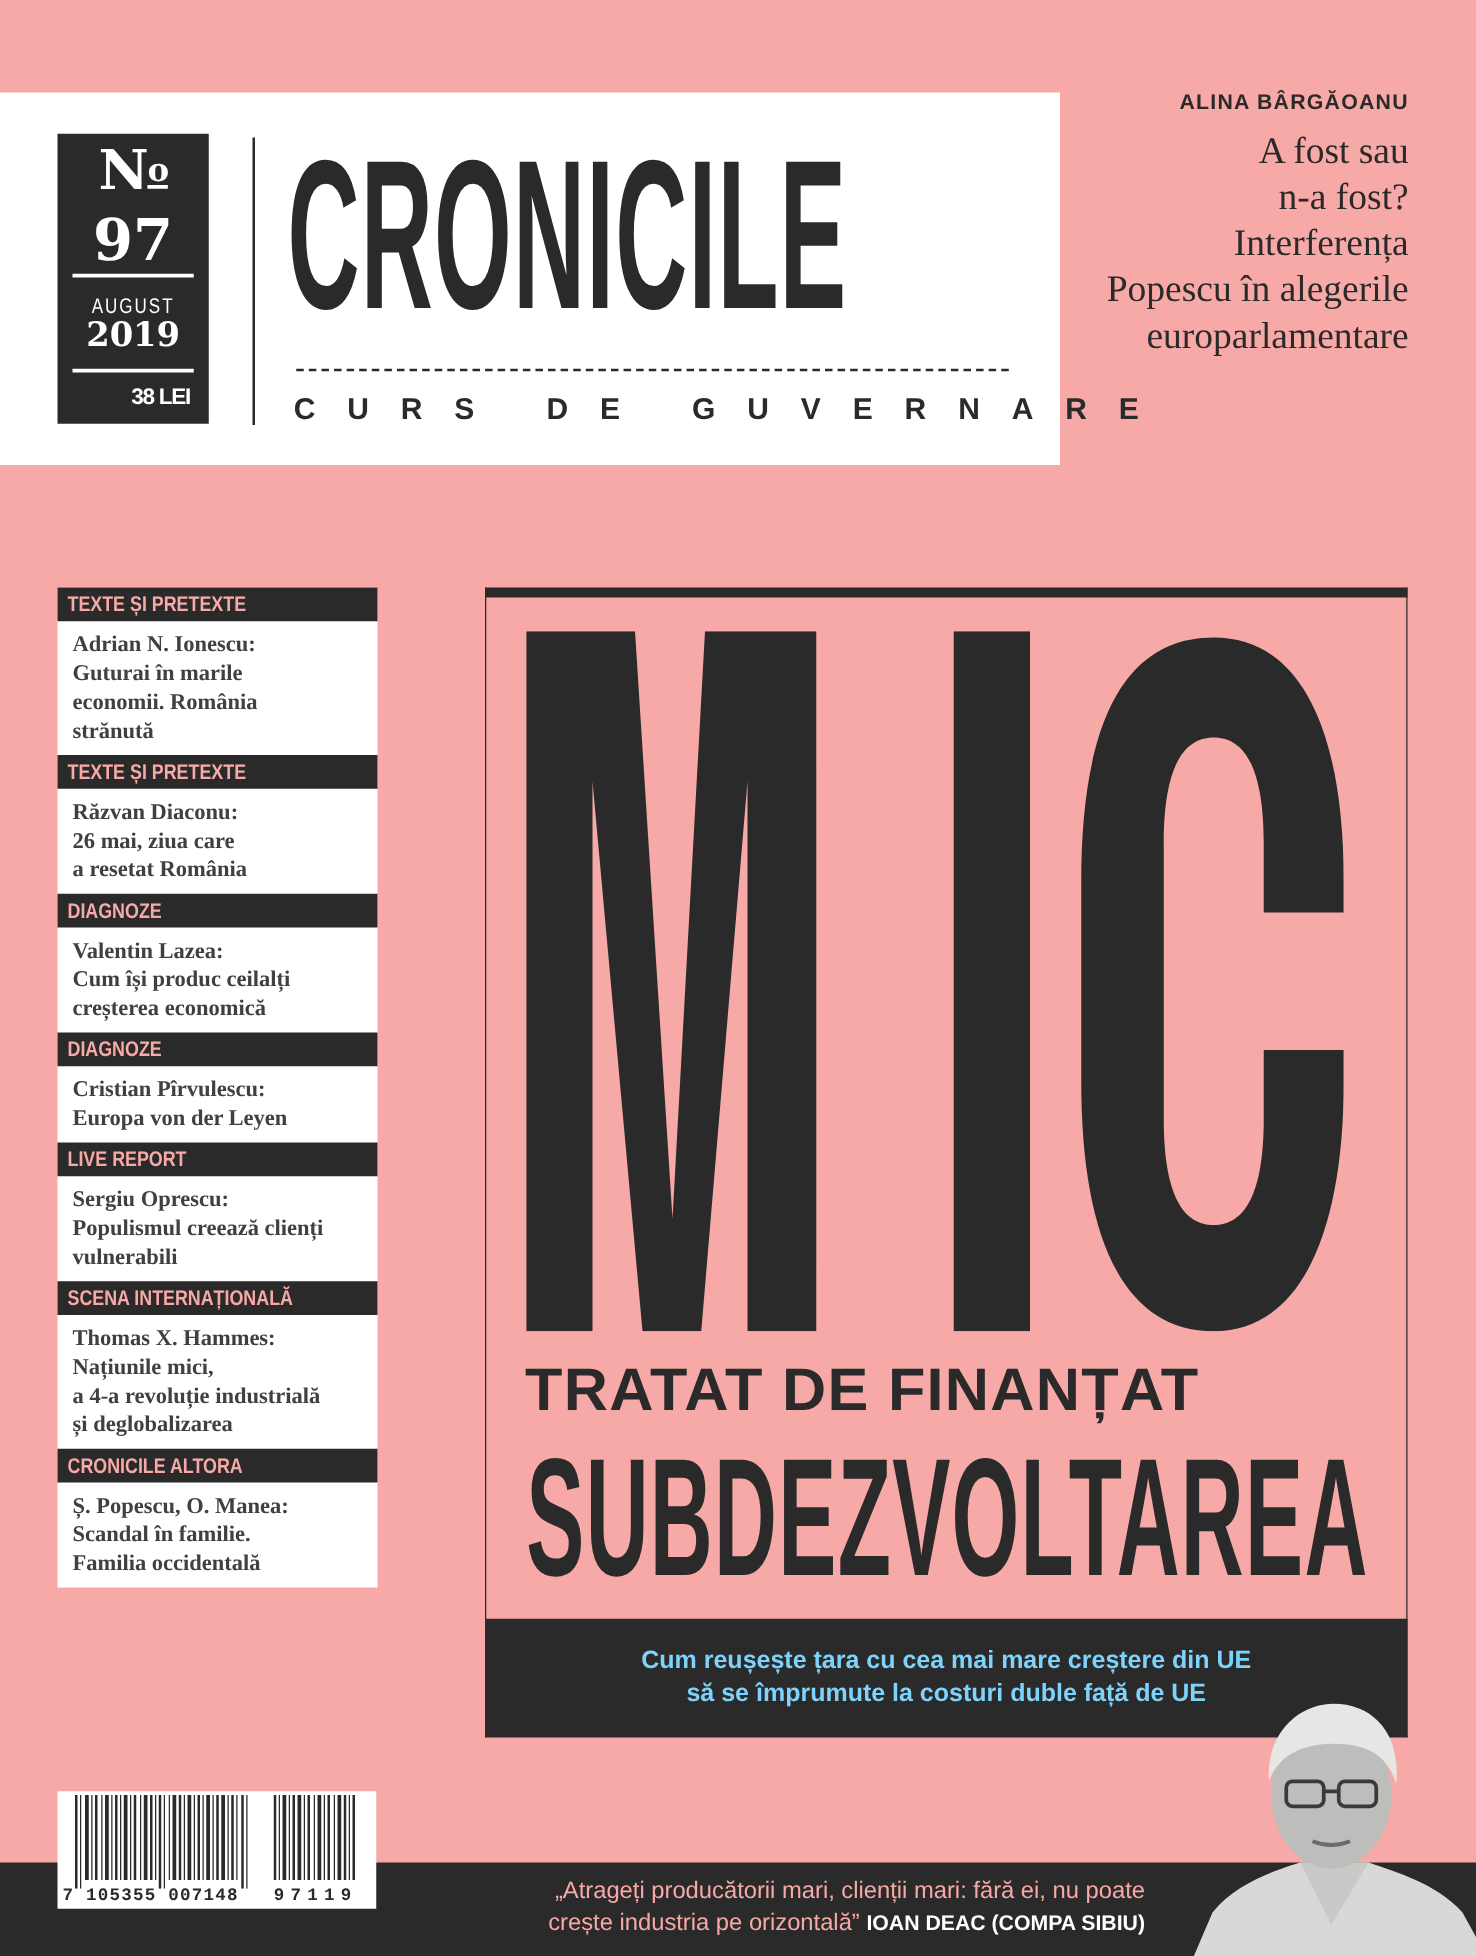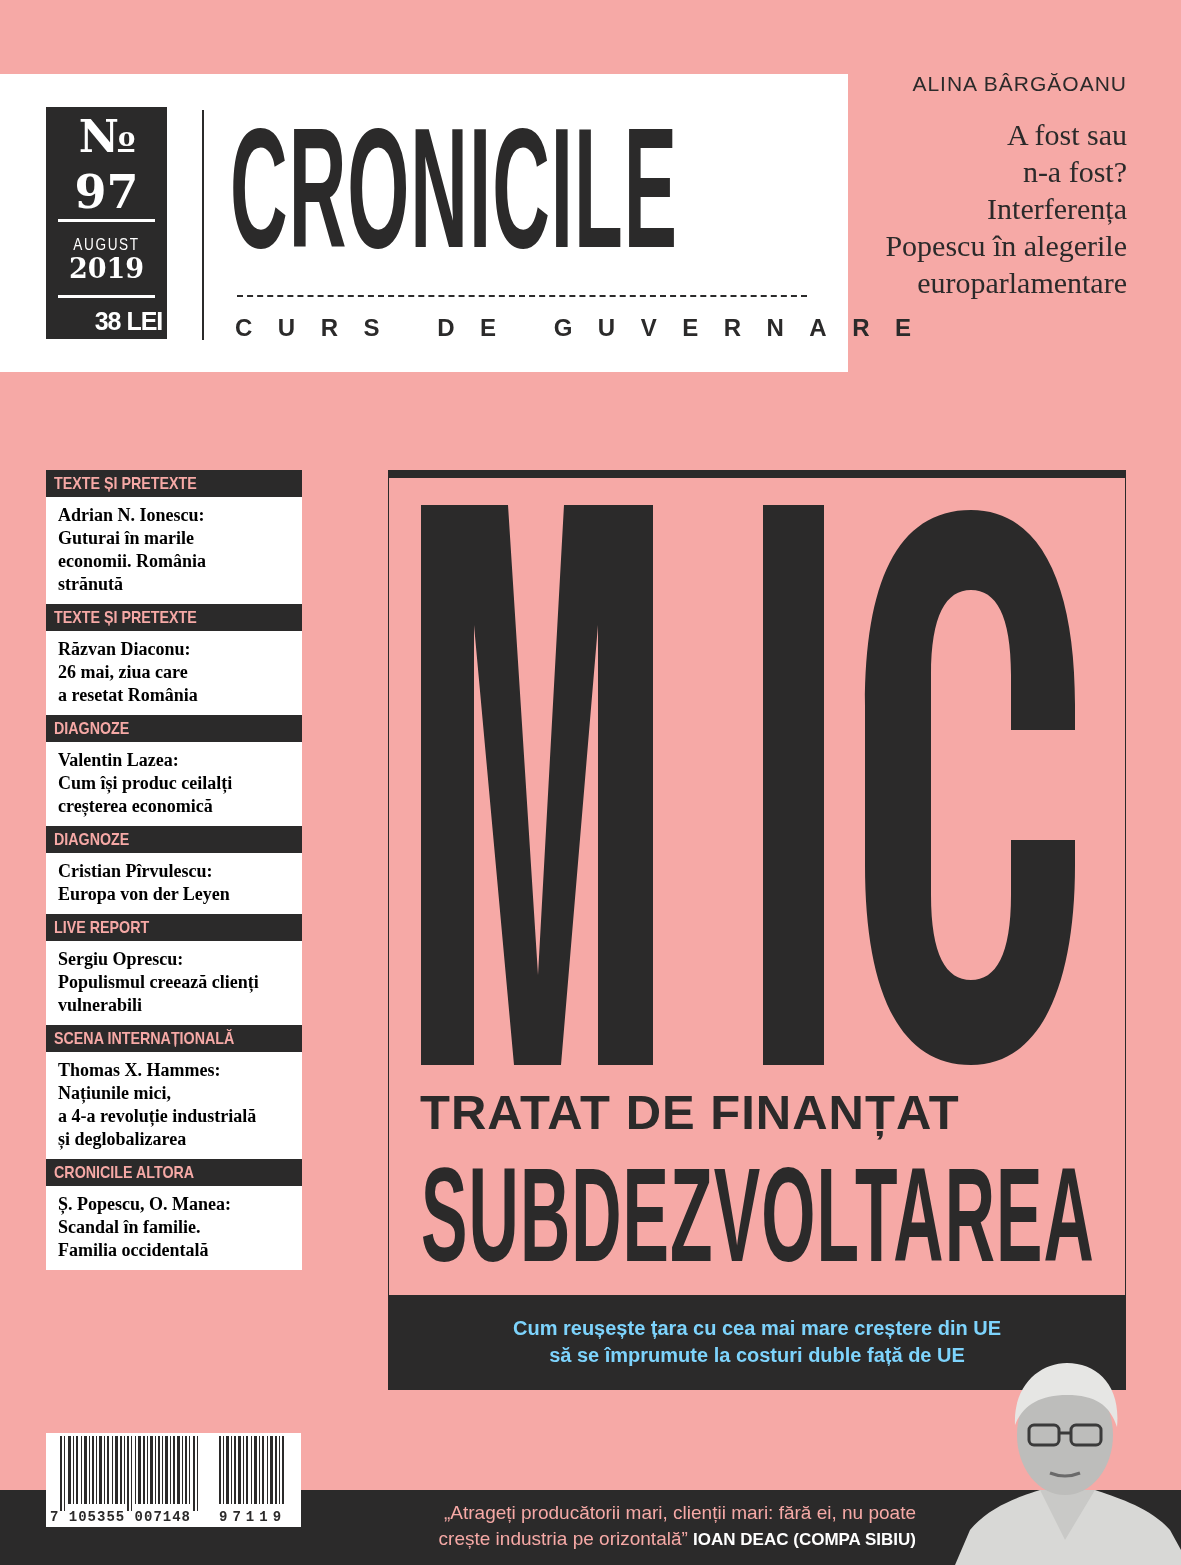--- a/index.html
+++ b/index.html
@@ -8,37 +8,37 @@
 
   
   .masthead { position: absolute; left: 0; top: 74px; width: 848px; height: 298px; background: #ffffff; }
   .issue-box { position: absolute; left: 46px; top: 107px; width: 121px; height: 232px; background: #2b2a2a; color: #fff; text-align: center; }
   .issue-no { position: absolute; left: 0; right: 0; top: 6px; font-family: "DejaVu Serif", serif; font-weight: bold; font-size: 44px; line-height: 48px; letter-spacing: -1px; }
   .issue-no .o { font-size: 26px; vertical-align: top; text-decoration: underline; text-decoration-thickness: 3px; text-underline-offset: 3px; }
   .issue-num { position: absolute; left: 0; right: 0; top: 60px; font-family: "DejaVu Serif", serif; font-weight: bold; font-size: 46px; line-height: 50px; }
   .issue-rule { position: absolute; left: 12px; right: 12px; height: 3px; background: #fff; }
   .issue-month { position: absolute; left: 0; right: 0; top: 128px; font-family: "Liberation Sans Narrow", "Liberation Sans", sans-serif; font-size: 17px; letter-spacing: 2px; transform: scaleX(0.8); }
   .issue-year { position: absolute; left: 0; right: 0; top: 146px; font-family: "DejaVu Serif", serif; font-weight: bold; font-size: 27px; line-height: 32px; }
-  .issue-price { position: absolute; left: 0; right: 0; top: 200px; font-family: "Liberation Sans", sans-serif; font-weight: bold; font-size: 25px; letter-spacing: -1px; margin-left: 44px; }
+  .issue-price { position: absolute; left: 0; right: 0; top: 200px; font-family: "Liberation Sans", sans-serif; font-weight: bold; font-size: 18px; letter-spacing: -1px; margin-left: 44px; }
   .v-divider { position: absolute; left: 202px; top: 110px; width: 2px; height: 230px; background: #2b2a2a; }
   .title { position: absolute; left: 230px; top: 98px; width: 580px; height: 180px; overflow: visible; }
   .title span { display: block; font-family: "Liberation Sans", sans-serif; font-weight: bold; font-size: 170px; line-height: 180px; transform-origin: left top; transform: scaleX(0.47); white-space: nowrap; letter-spacing: 2px; color: #2b2a2a; }
   .dotted { position: absolute; left: 237px; top: 295px; width: 570px; border-top: 2px dashed #2b2a2a; }
   .tagline { position: absolute; left: 235px; top: 314px; width: 580px; font-weight: bold; font-size: 24px; letter-spacing: 25.5px; white-space: nowrap; }
 
   
   .teaser { position: absolute; right: 54px; top: 72px; text-align: right; }
-  .teaser-author { font-weight: normal; font-size: 21px; letter-spacing: 1px; margin-bottom: 20px; }
+  .teaser-author { font-weight: bold; font-size: 17px; letter-spacing: 1px; margin-bottom: 10px; }
   .teaser-text { font-family: "Liberation Serif", serif; font-size: 30px; line-height: 37px; }
 
   
   .toc { position: absolute; left: 46px; top: 470px; width: 256px; background: #fff; }
   .toc-head { background: #2b2a2a; color: #f6a9a6; font-family: "Liberation Sans", sans-serif; font-weight: bold; font-size: 17px; height: 27px; line-height: 27px; padding-left: 8px; white-space: nowrap; }
   .toc-head span { display: inline-block; transform: scaleX(0.84); transform-origin: left center; }
-  .toc-body { font-family: "Liberation Serif", serif; font-weight: bold; font-size: 18px; line-height: 23px; padding: 7px 12px 8px 12px; color: #000000; white-space: pre-line; }
+  .toc-body { font-family: "Liberation Serif", serif; font-weight: bold; font-size: 18px; line-height: 23px; padding: 7px 12px 8px 12px; color: #404040; white-space: pre-line; }
 
   
   .frame { position: absolute; left: 388px; top: 470px; width: 738px; height: 920px; border-top: 8px solid #2b2a2a; border-left: 1px solid #2b2a2a; border-right: 1px solid #2b2a2a; }
   .mic { position: absolute; left: 421px; top: 505px; width: 654px; height: 560px; }
   .subtitle1 { position: absolute; left: 420px; top: 1085px; width: 670px; font-weight: bold; font-size: 48px; line-height: 56px; white-space: nowrap; transform-origin: left top; transform: scaleX(1.02); letter-spacing: 1px; }
   .subtitle2 { position: absolute; left: 421px; top: 1145px; width: 670px; height: 140px; white-space: nowrap; }
   .subtitle2 span { display: block; font-weight: bold; font-size: 134px; line-height: 140px; transform-origin: left top; transform: scaleX(0.52); letter-spacing: 2px; }
   .deck { position: absolute; left: 388px; top: 1295px; width: 738px; height: 95px; background: #2b2a2a; color: #7dd3fc; text-align: center; font-weight: bold; font-size: 20px; line-height: 27px; padding-top: 20px; }
 
   

